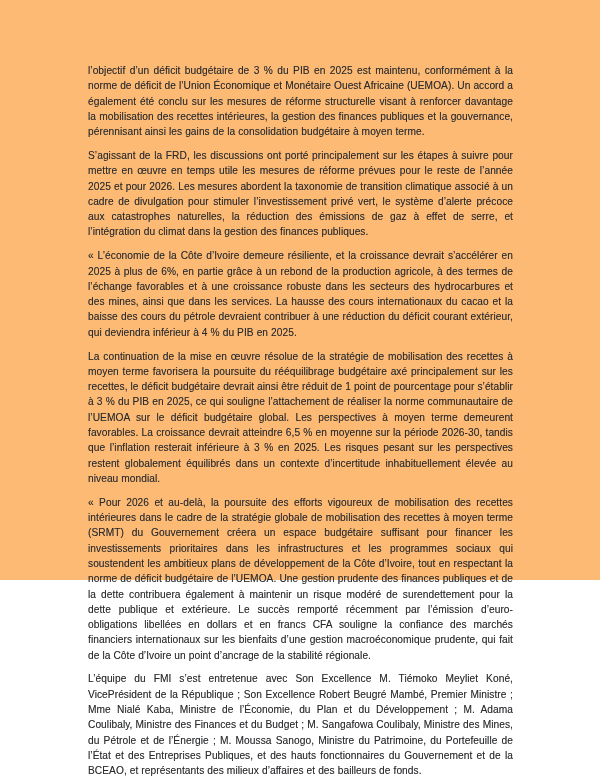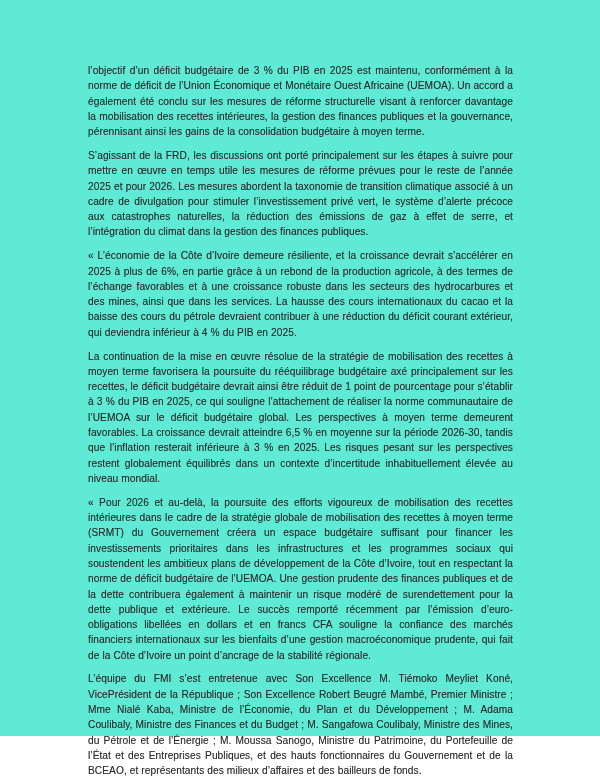--- a/index.html
+++ b/index.html
@@ -11,22 +11,22 @@
   body {
     width: 600px;
     height: 776px;
     overflow: hidden;
     font-family: "Liberation Sans", sans-serif;
     -webkit-font-smoothing: antialiased;
   }
   .page {
     position: relative;
     width: 600px;
-    height: 736px;
-    background: #5eead4;
+    height: 580px;
+    background: #fdba74;
     box-sizing: border-box;
   }
   .text-column {
     position: absolute;
     left: 88px;
     top: 63px;
     width: 425px;
   }
   .para {
     margin: 0 0 8.5px 0;

